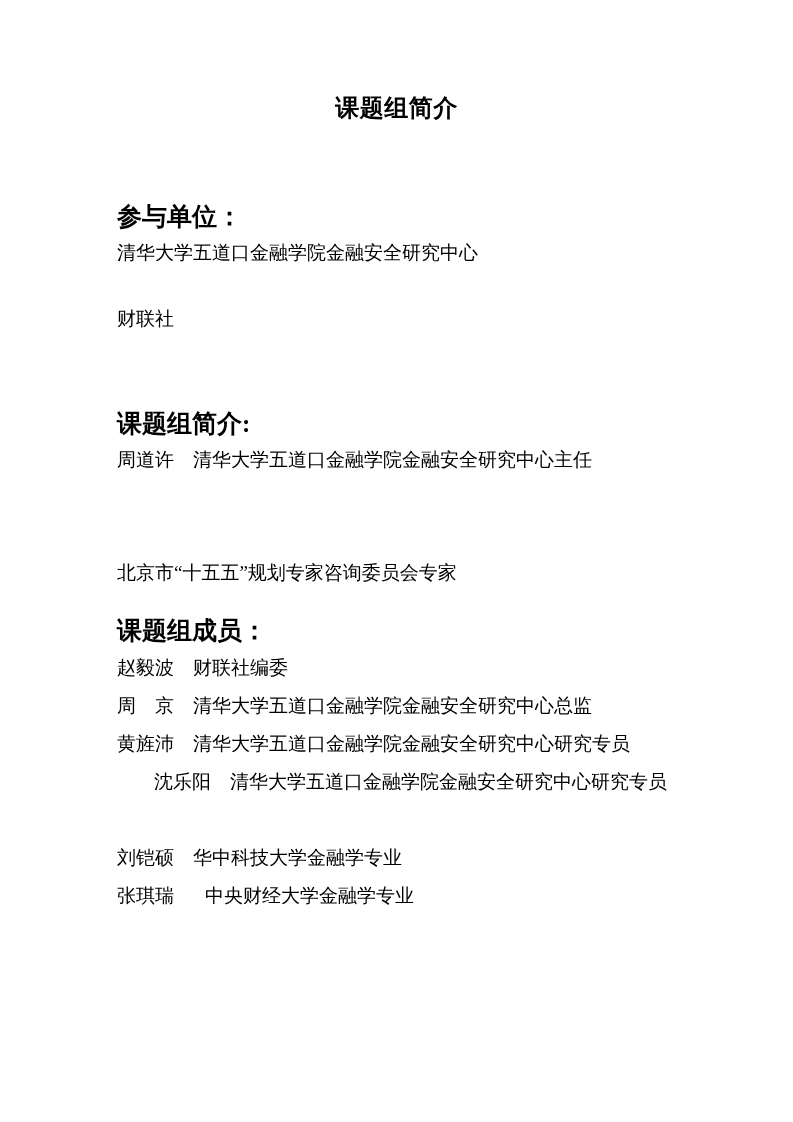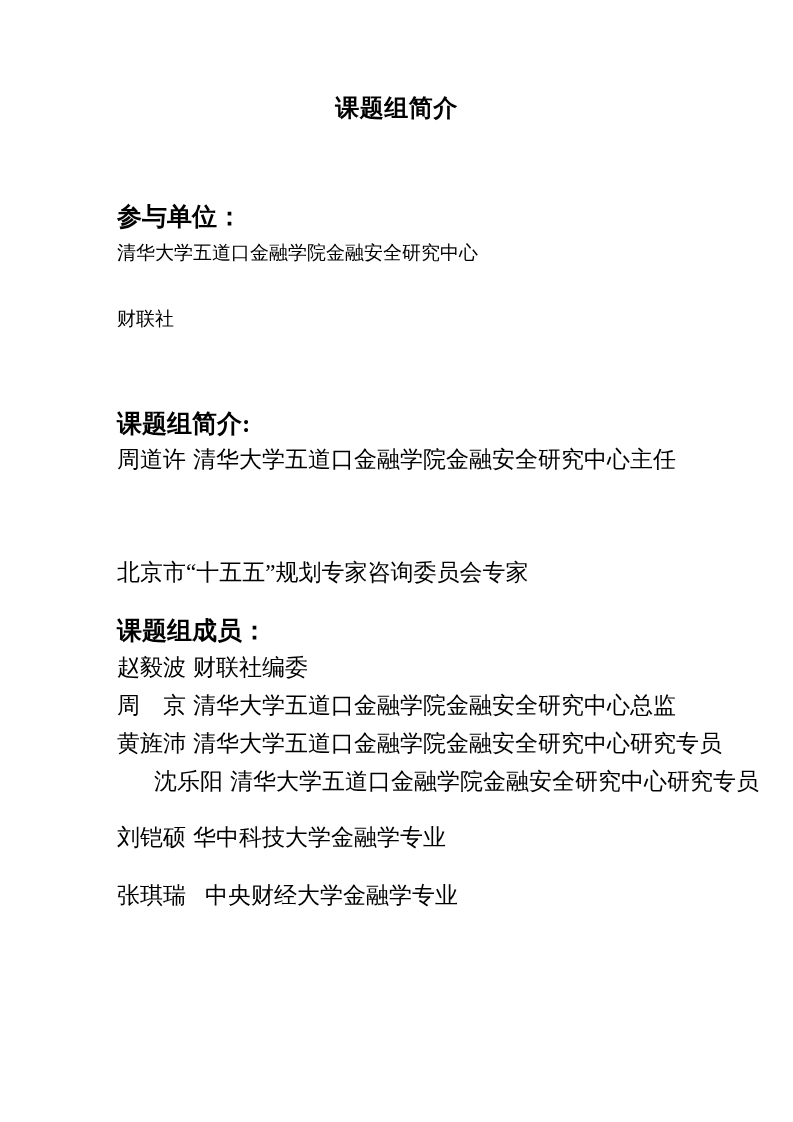--- a/index.html
+++ b/index.html
@@ -37,21 +37,21 @@
   }
   .line {
     left: 117px;
     font-size: 19px;
     line-height: 24px;
     white-space: nowrap;
   }
   .row {
     left: 117px;
     display: flex;
-    font-size: 23px;
+    font-size: 19px;
     line-height: 24px;
     white-space: nowrap;
   }
   .name-col {
     display: inline-block;
     width: 76px;
     flex: 0 0 76px;
   }
   .role-col {
     display: inline-block;
@@ -94,21 +94,21 @@
     <span class="role-col">清华大学五道口金融学院金融安全研究中心总监</span>
   </div>
   <div class="abs row" style="top:732px;">
     <span class="name-col">黄旌沛</span>
     <span class="role-col">清华大学五道口金融学院金融安全研究中心研究专员</span>
   </div>
   <div class="abs row" style="top:770px;margin-left:37px;">
     <span class="name-col">沈乐阳</span>
     <span class="role-col">清华大学五道口金融学院金融安全研究中心研究专员</span>
   </div>
-  <div class="abs row" style="top:826px;justify-content:space-between;">
+  <div class="abs row" style="top:846px;justify-content:space-between;">
     <span class="name-col">刘铠硕</span>
     <span class="role-col">华中科技大学金融学专业</span>
   </div>
   <div class="abs row" style="top:884px;gap:12px;">
     <span class="name-col">张琪瑞</span>
     <span class="role-col">中央财经大学金融学专业</span>
   </div>
 
 </div>
 

